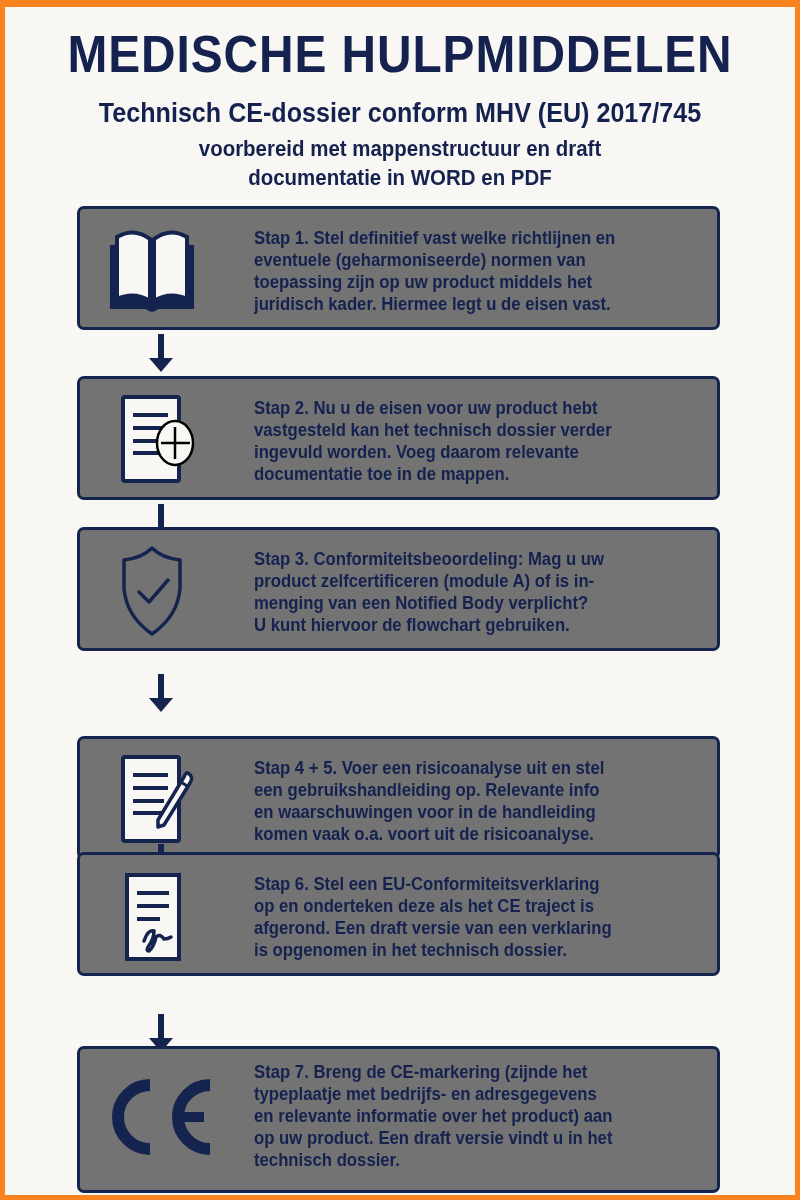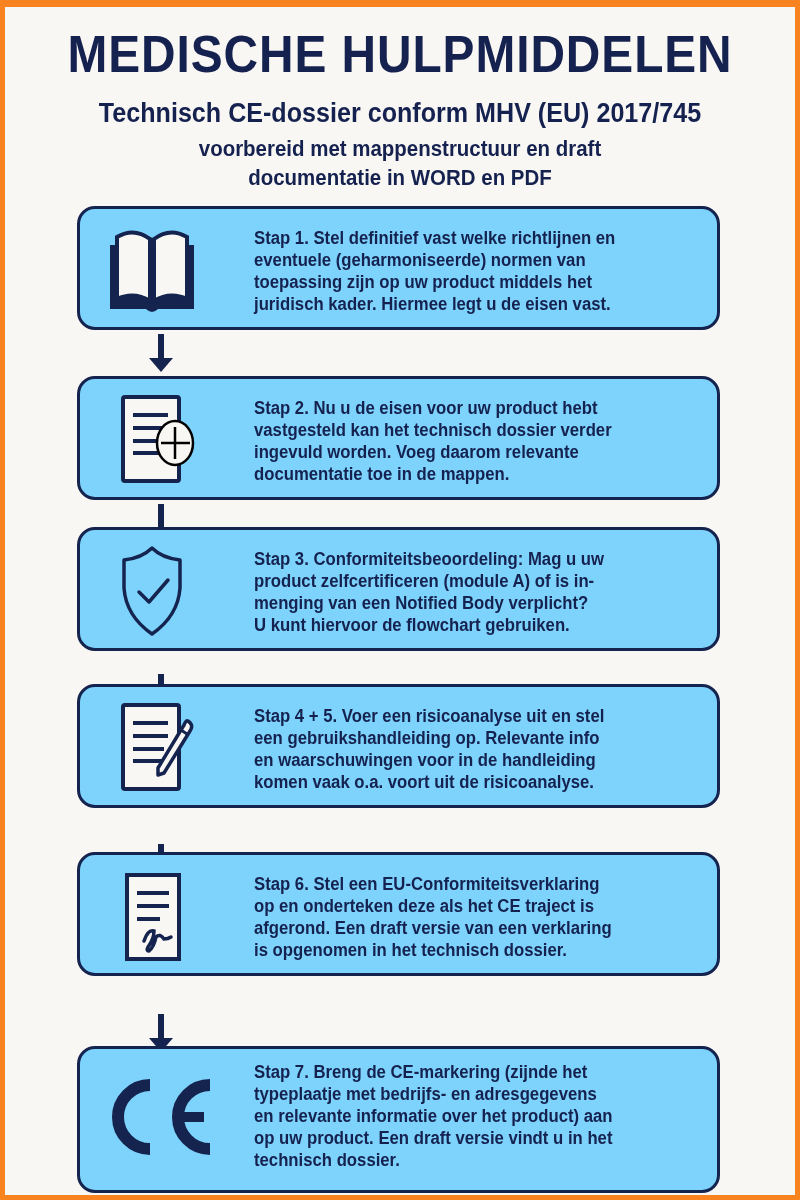--- a/index.html
+++ b/index.html
@@ -1,21 +1,21 @@
 <!DOCTYPE html>
 <html><head>
 <meta charset="utf-8">
 <style>
   html, body { margin:0; padding:0; }
   body { width:800px; height:1200px; overflow:hidden; background:#f9831f; font-family:"Liberation Sans", sans-serif; }
   .frame { position:absolute; left:5px; top:7px; width:790px; height:1188px; background:#f8f7f3; }
   .title { position:absolute; left:0; width:800px; top:22px; text-align:center; color:#15214f; font-weight:bold; font-size:52px; letter-spacing:1px; line-height:64px; transform:scaleX(0.92); }
   .subtitle { position:absolute; left:0; width:800px; top:96px; text-align:center; color:#15214f; font-weight:bold; font-size:27px; line-height:34px; transform:scaleX(0.93); }
   .tagline { position:absolute; left:0; width:800px; top:134px; text-align:center; color:#15214f; font-weight:bold; font-size:22px; line-height:29px; transform:scaleX(0.93); }
-  .step { position:absolute; left:77px; width:643px; height:124px; border:3px solid #15244f; border-radius:18px; box-sizing:border-box; background:#7dd3fc; }
+  .step { position:absolute; left:77px; width:643px; height:124px; border:3px solid #15244f; border-radius:7px; box-sizing:border-box; background:#737373; }
   .step .icon { position:absolute; left:22px; top:14px; width:100px; height:92px; }
   .step .text { position:absolute; left:174px; top:18px; width:460px; color:#15214f; font-weight:bold; font-size:17.6px; line-height:22px; transform-origin:left top; transform:scaleX(0.95); white-space:nowrap; }
   .arrow { position:absolute; left:149px; width:24px; height:40px; }
   svg { display:block; }
 </style>
 </head>
 <body>
 
 <div class="frame"></div>
 
@@ -89,21 +89,21 @@
     <div>U kunt hiervoor de flowchart gebruiken.</div>
   </div>
 </div>
 <div class="arrow" style="top:674px;">
   <svg width="24" height="40" viewBox="0 0 24 40">
       <rect x="9" y="0" width="6" height="26" fill="#15244f"></rect>
       <polygon points="0,24 24,24 12,38" fill="#15244f"></polygon>
     </svg>
 </div>
 
-<div class="step" style="top:684px;">
+<div class="step" style="top:736px;">
   <div class="icon">
     <svg width="100" height="92" viewBox="0 0 100 92">
       <rect x="21" y="4" width="56" height="84" rx="2" fill="#f8f7f3" stroke="#15244f" stroke-width="4"></rect>
       <line x1="31" y1="22" x2="66" y2="22" stroke="#15244f" stroke-width="4"></line>
       <line x1="31" y1="35" x2="66" y2="35" stroke="#15244f" stroke-width="4"></line>
       <line x1="31" y1="48" x2="62" y2="48" stroke="#15244f" stroke-width="4"></line>
       <line x1="31" y1="60" x2="60" y2="60" stroke="#15244f" stroke-width="4"></line>
       <path d="M86 20 Q92 24 88 30 L62 72 L56 74 L56 67 L82 24 Q84 19 86 20 Z" fill="#f8f7f3" stroke="#15244f" stroke-width="3.5" stroke-linejoin="round"></path>
       <line x1="79" y1="29" x2="85" y2="33" stroke="#15244f" stroke-width="3"></line>
     </svg>

